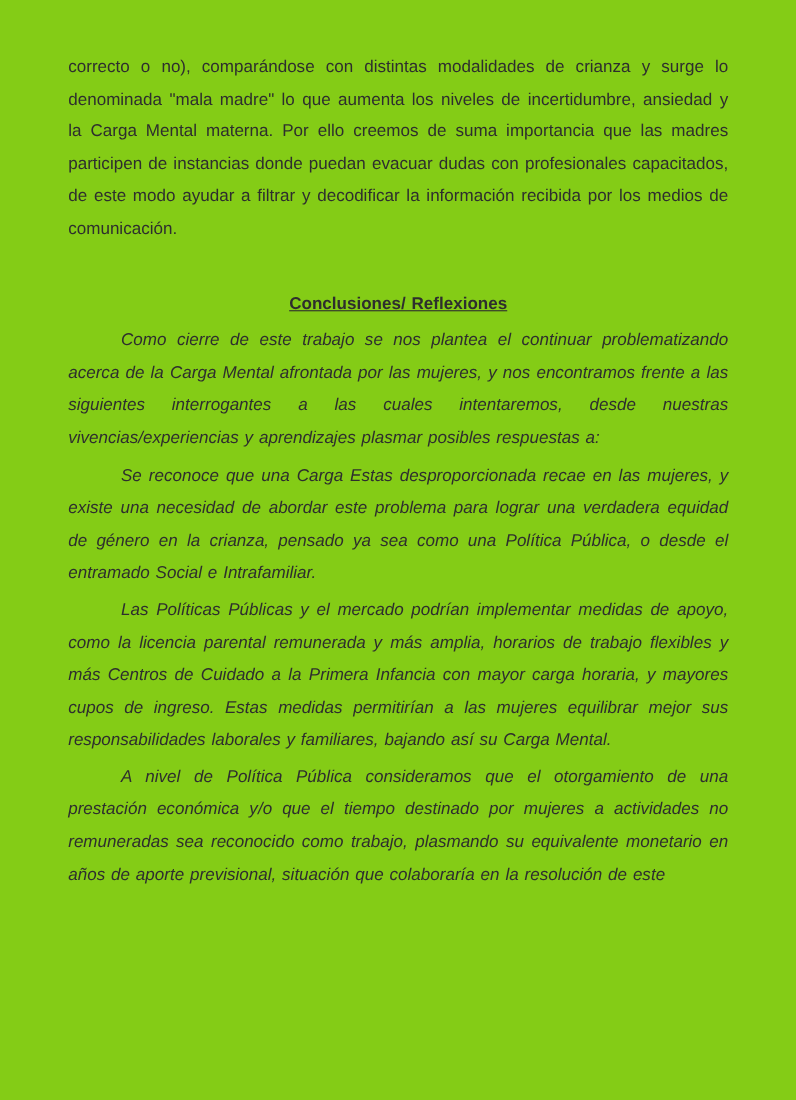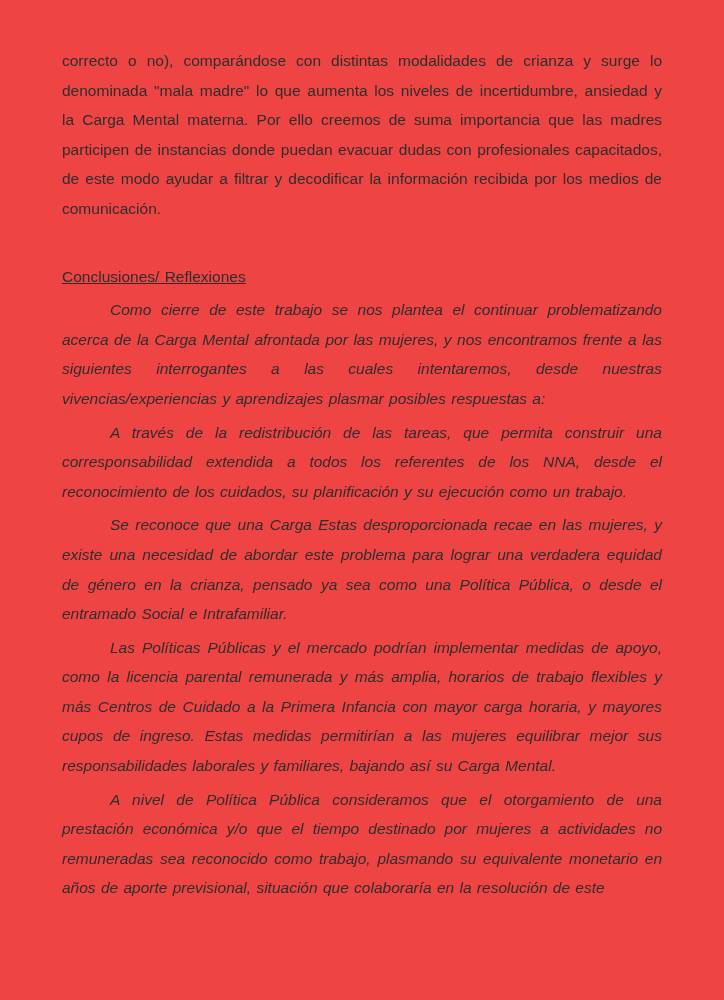--- a/index.html
+++ b/index.html
@@ -4,42 +4,42 @@
 <style>
   html, body {
     margin: 0;
     padding: 0;
     background: #ffffff;
   }
   .page {
     position: relative;
     width: 724px;
     height: 1000px;
-    background: #ef4444;
+    background: #84cc16;
     overflow: hidden;
     font-family: "Liberation Sans", sans-serif;
     color: #2e2e2e;
     box-sizing: border-box;
     padding: 46px 62px 0 62px;
   }
   .doc p {
     font-size: 15.5px;
     line-height: 29.6px;
     text-align: justify;
     margin: 0 0 4px 0;
     word-spacing: 1px;
   }
   .doc p.indent {
     text-indent: 48px;
     font-style: italic;
   }
   .doc p.heading {
-    font-weight: normal;
+    font-weight: bold;
     text-decoration: underline;
-    text-align: left;
+    text-align: center;
     margin-top: 38px;
     margin-bottom: 4px;
   }
   .doc p.question {
     font-weight: bold;
     text-align: justify;
     margin-top: 7px;
     margin-bottom: 4px;
   }
 </style>
@@ -48,21 +48,20 @@
 
 <div class="page">
   <div class="doc">
     <p class="body-par">correcto o no), comparándose con distintas modalidades de crianza y surge lo denominada "mala madre" lo que aumenta los niveles de incertidumbre, ansiedad y la Carga Mental materna. Por ello creemos de suma importancia que las madres participen de instancias donde puedan evacuar dudas con profesionales capacitados, de este modo ayudar a filtrar y decodificar la información recibida por los medios de comunicación.</p>
 
     <p class="heading">Conclusiones/ Reflexiones</p>
 
     <p class="body-par indent">Como cierre de este trabajo se nos plantea el continuar problematizando acerca de la Carga Mental afrontada por las mujeres, y nos encontramos frente a las siguientes interrogantes a las cuales intentaremos, desde nuestras vivencias/experiencias y aprendizajes plasmar posibles respuestas a:</p>
 
 
-    <p class="body-par indent">A través de la redistribución de las tareas, que permita construir una corresponsabilidad extendida a todos los referentes de los NNA, desde el reconocimiento de los cuidados, su planificación y su ejecución como un trabajo.</p>
 
     <p class="body-par indent">Se reconoce que una Carga Estas desproporcionada recae en las mujeres, y existe una necesidad de abordar este problema para lograr una verdadera equidad de género en la crianza, pensado ya sea como una Política Pública, o desde el entramado Social e Intrafamiliar.</p>
 
     <p class="body-par indent">Las Políticas Públicas y el mercado podrían implementar medidas de apoyo, como la licencia parental remunerada y más amplia, horarios de trabajo flexibles y más Centros de Cuidado a la Primera Infancia con mayor carga horaria, y mayores cupos de ingreso. Estas medidas permitirían a las mujeres equilibrar mejor sus responsabilidades laborales y familiares, bajando así su Carga Mental.</p>
 
     <p class="body-par indent">A nivel de Política Pública consideramos que el otorgamiento de una prestación económica y/o que el tiempo destinado por mujeres a actividades no remuneradas sea reconocido como trabajo, plasmando su equivalente monetario en años de aporte previsional, situación que colaboraría en la resolución de este</p>
   </div>
 </div>
 
 </body></html>

